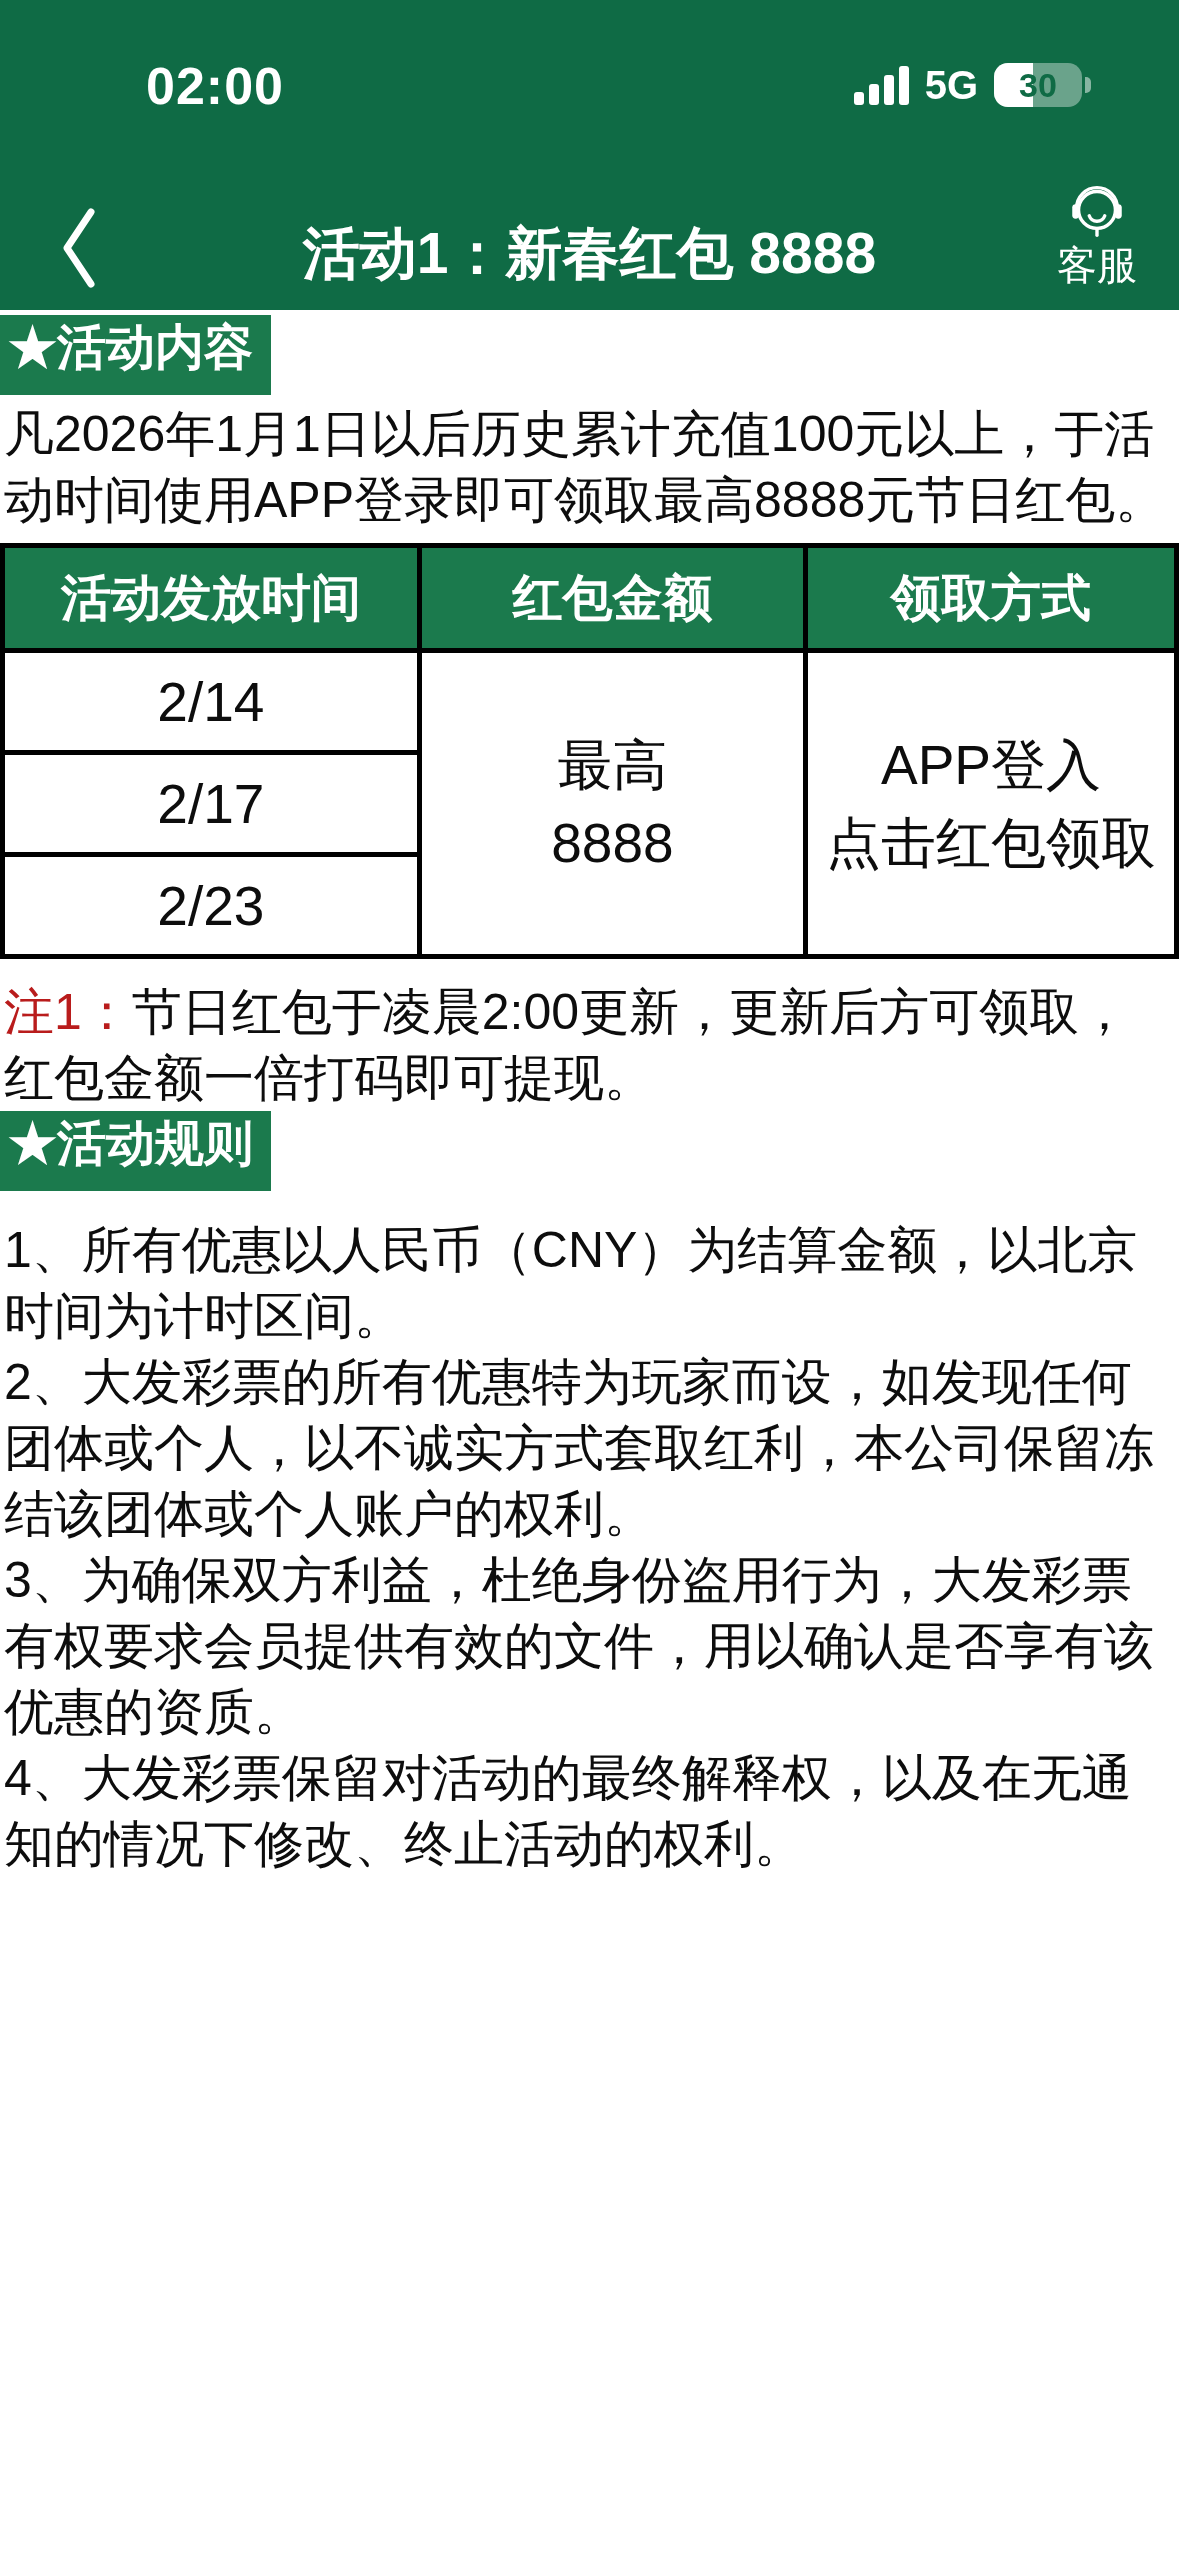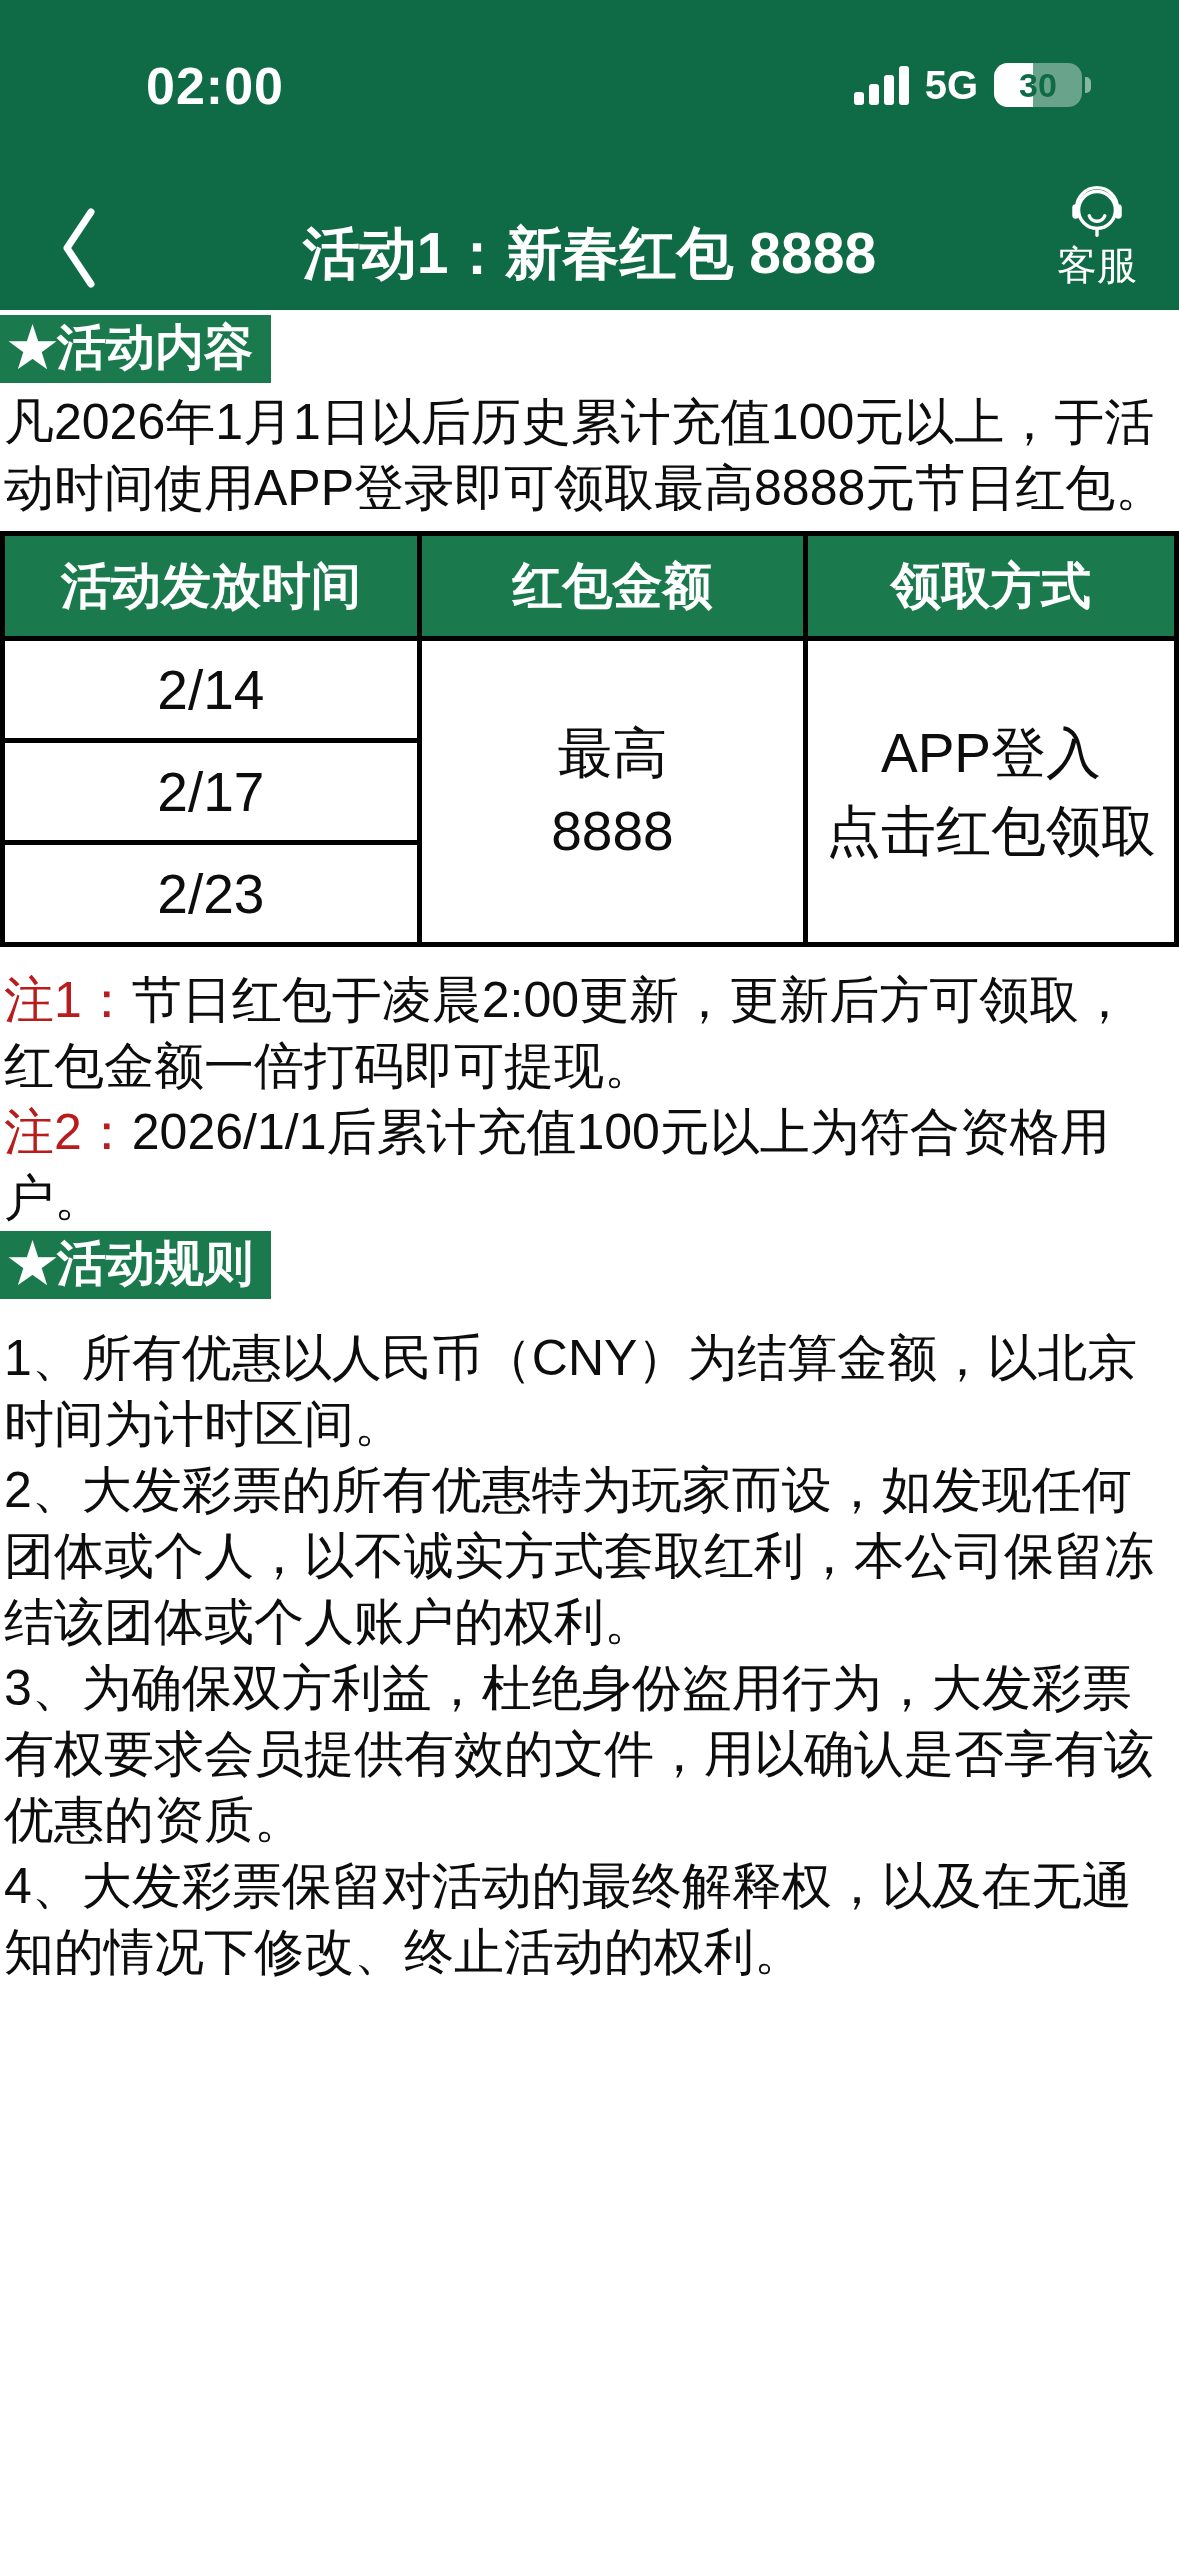--- a/index.html
+++ b/index.html
@@ -31,21 +31,21 @@
   .back{position:absolute;left:58px;top:66px;width:42px;height:84px;cursor:pointer;}
   .nav-title{position:absolute;left:150px;right:150px;top:76px;text-align:center;
     font-size:57px;font-weight:700;color:#fff;white-space:nowrap;}
   .support{position:absolute;right:22px;top:36px;width:120px;text-align:center;color:#fff;cursor:pointer;}
   .support svg{display:block;margin:0 auto;}
   .support .lbl{font-size:40px;line-height:46px;margin-top:0px;}
 
   
   .content{position:absolute;top:310px;left:0;width:1179px;color:#111;}
   .badge{display:inline-block;background:#1B7A4D;color:#fff;font-weight:700;
-    font-size:49px;line-height:64px;padding:0 18px 4px 8px;}
+    font-size:49px;line-height:64px;padding:0 18px 16px 8px;}
   .badge1{margin-top:5px;}
   .badge2{}
   .bodytext{font-size:50px;line-height:66px;color:#0d0d0d;}
   .intro{margin:6px 6px 7px 4px;}
   .note{margin:0 6px 0 4px;}
   .note.first{margin-top:20px;}
   .nlabel{color:#b91c1c;}
   .rules{margin:26px 6px 0 4px;}
   .rules p{margin:0;}
 
@@ -140,21 +140,20 @@
         <td>2/17</td>
       </tr>
       <tr>
         <td>2/23</td>
       </tr>
     </tbody>
       </table>
 
     <p class="bodytext note first"><span class="nlabel">注1：</span><span>节日红包于凌晨2:00更新，更新后方可领取，红包金额一倍打码即可提现。</span></p>
 
-    <p class="bodytext note"><span class="nlabel">注2：</span><span>2026/1/1后累计充值100元以上为符合资格用户。</span></p>
 
     <div class="badge badge2">★活动规则</div>
 
     <div class="bodytext rules">
       <p>1、所有优惠以人民币（CNY）为结算金额，以北京时间为计时区间。</p>
       <p>2、大发彩票的所有优惠特为玩家而设，如发现任何团体或个人，以不诚实方式套取红利，本公司保留冻结该团体或个人账户的权利。</p>
       <p>3、为确保双方利益，杜绝身份盗用行为，大发彩票有权要求会员提供有效的文件，用以确认是否享有该优惠的资质。</p>
       <p>4、大发彩票保留对活动的最终解释权，以及在无通知的情况下修改、终止活动的权利。</p>
     </div>
   </div>

